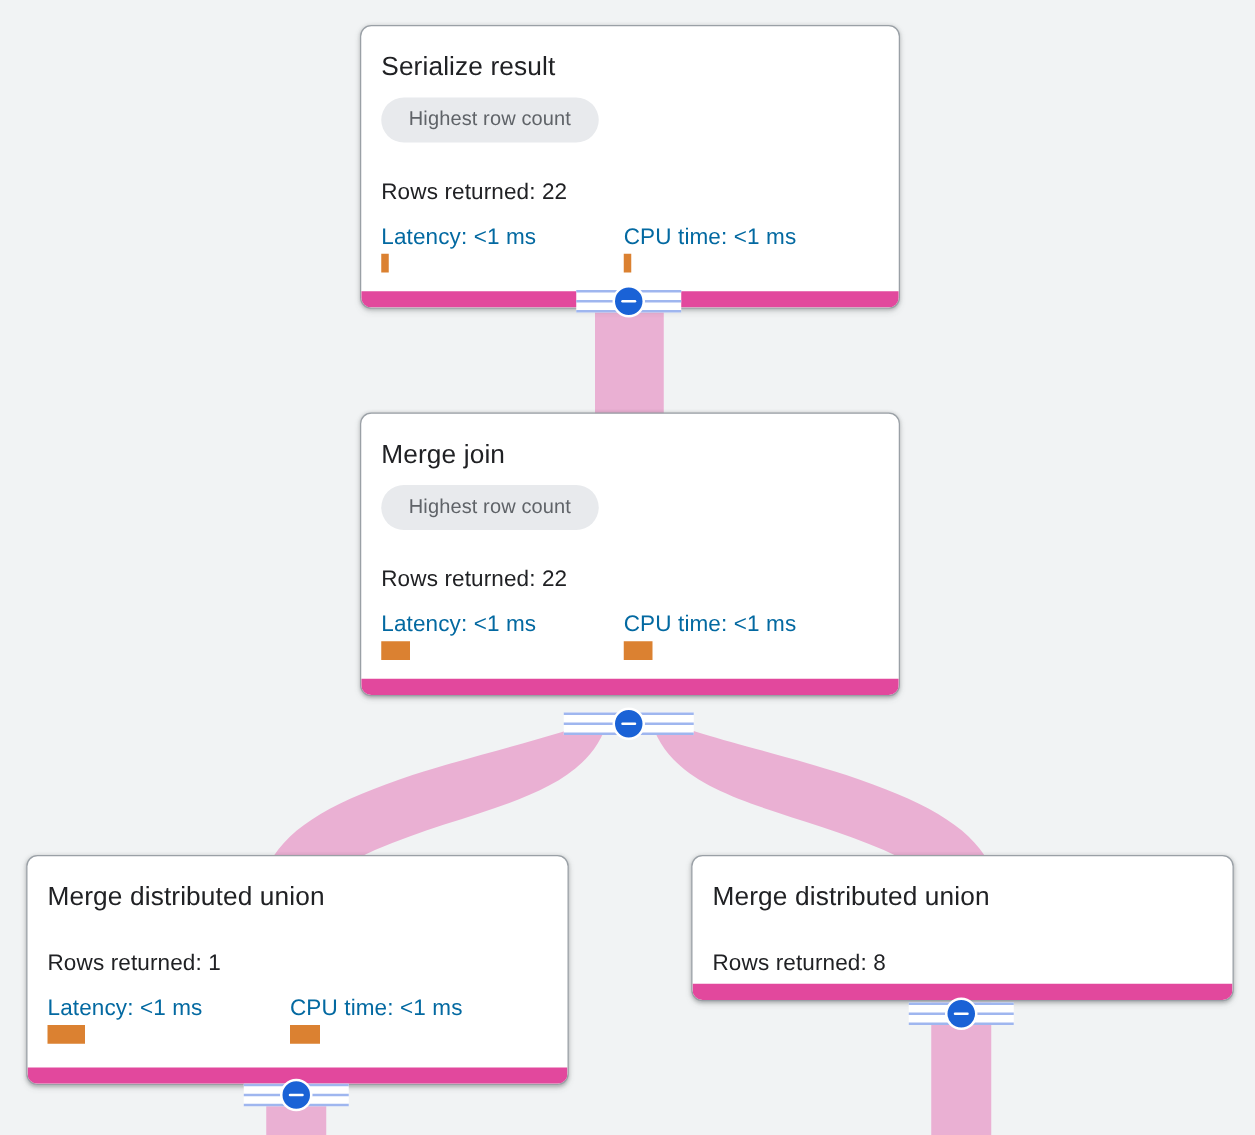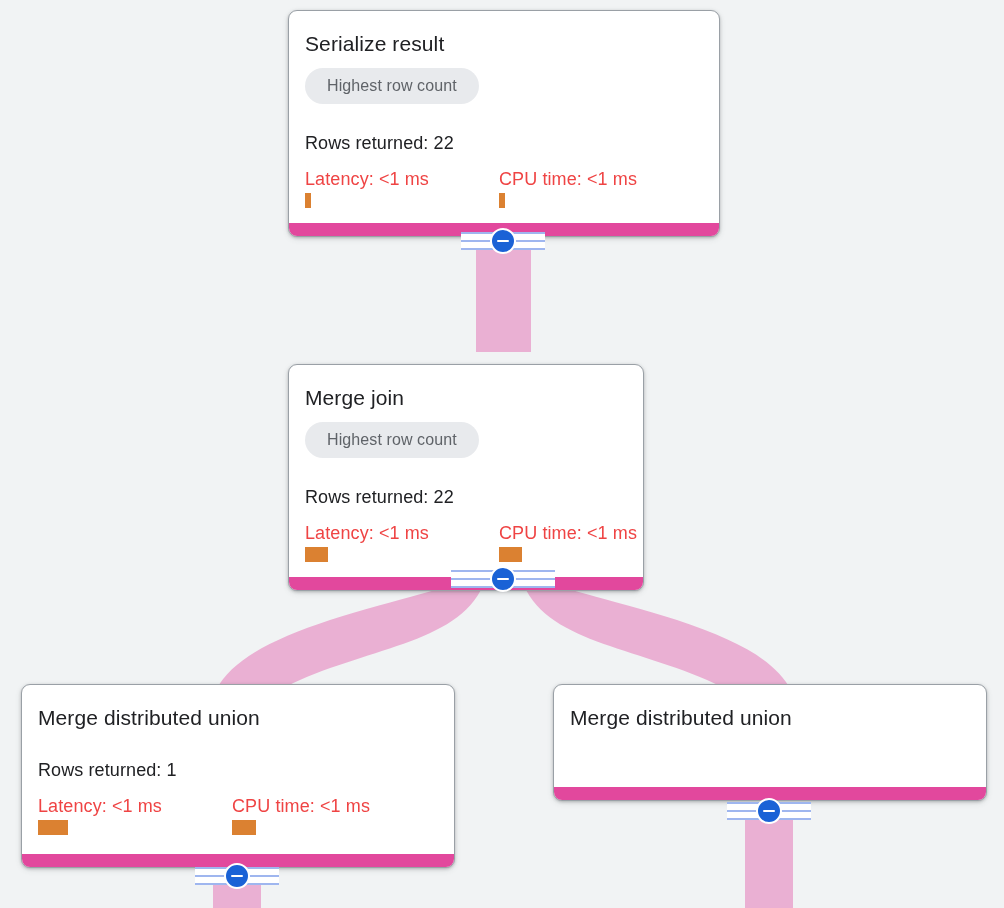--- a/index.html
+++ b/index.html
@@ -74,21 +74,21 @@
     margin-top: 15px;
     display: flex;
   }
   .metric {
     width: 194px;
     flex: 0 0 auto;
   }
   .metric-label {
     font-size: 18px;
     line-height: 21px;
-    color: #ef4444;
+    color: #0369a1;
     letter-spacing: .1px;
     white-space: nowrap;
   }
   .metric-bar {
     margin-top: 3px;
     height: 15px;
     background: #db8131;
   }
 
   
@@ -175,40 +175,40 @@
              C 749 698, 775 730, 791 790
              L 791 690
              C 775 660, 737 640, 677 620
              C 607 598, 555 588, 527 574 Z"></path>
 
     <rect x="213" y="870" width="48" height="38" fill="#eab0d3"></rect>
 
     <rect x="745" y="802" width="48" height="106" fill="#eab0d3"></rect>
   </svg>
 
-  <div class="node" style="left:288px; top:10px; width:432px; height:227px;">
+  <div class="node" style="left:288px; top:20px; width:432px; height:227px;">
     <div class="node-body">
       <div class="node-title">Serialize result</div>
       <div class="chip">Highest row count</div>
       <div class="rows">Rows returned: 22</div>
       <div class="metrics">
         <div class="metric">
           <div class="metric-label">Latency: &lt;1 ms</div>
           <div class="metric-bar" style="width:6px;"></div>
         </div>
         <div class="metric">
           <div class="metric-label">CPU time: &lt;1 ms</div>
           <div class="metric-bar" style="width:6px;"></div>
         </div>
       </div>
     </div>
     <div class="node-footer"></div>
   </div>
 
-  <div class="node" style="left:288px; top:364px; width:356px; height:227px;">
+  <div class="node" style="left:288px; top:330px; width:432px; height:227px;">
     <div class="node-body">
       <div class="node-title">Merge join</div>
       <div class="chip">Highest row count</div>
       <div class="rows">Rows returned: 22</div>
       <div class="metrics">
         <div class="metric">
           <div class="metric-label">Latency: &lt;1 ms</div>
           <div class="metric-bar" style="width:23px;"></div>
         </div>
         <div class="metric">
@@ -234,20 +234,21 @@
           <div class="metric-bar" style="width:24px;"></div>
         </div>
       </div>
     </div>
     <div class="node-footer"></div>
   </div>
 
   <div class="node" style="left:553px; top:684px; width:434px; height:117px;">
     <div class="node-body">
       <div class="node-title">Merge distributed union</div>
+      <div class="rows">Rows returned: 8</div>
     </div>
     <div class="node-footer"></div>
   </div>
 
   <div class="handle" style="left:503px; top:241px;">
     <div class="rail"></div>
     <div class="knob"></div>
   </div>
 
   <div class="handle wide" style="left:503px; top:579px;">

